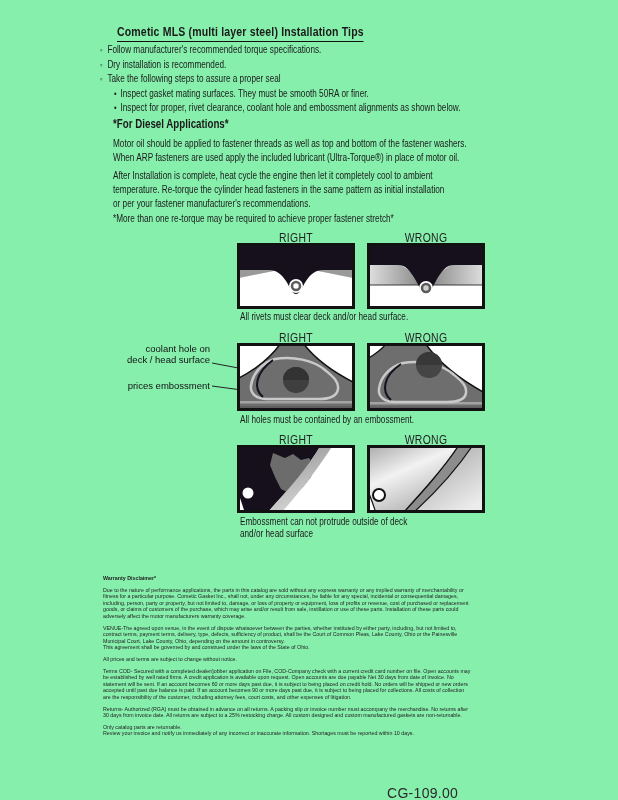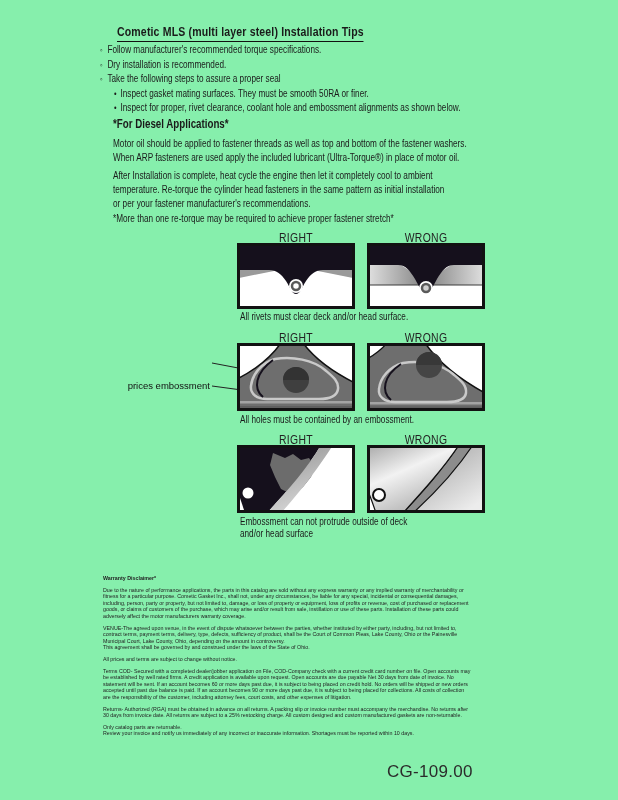--- a/index.html
+++ b/index.html
@@ -18,21 +18,21 @@
   .smark{width:8px;font-size:9px;flex:0 0 8px;}
   .h2{font-size:12.5px;font-weight:bold;white-space:nowrap;}
   .para{font-size:10px;line-height:13.8px;white-space:pre-line;}
   .dlabel{width:118px;text-align:center;font-size:13px;font-weight:500;letter-spacing:.4px;color:#222;}
   .caption{font-size:10px;line-height:11.5px;white-space:pre-line;}
   .sidelabel{width:100px;text-align:right;font-size:9.5px;line-height:10.5px;color:#111;}
   .warr{width:432px;font-size:5.3px;line-height:6.6px;color:#222;}
   .warr .wh{font-weight:bold;margin:0 0 5px 0;}
   .warr p{margin:0 0 5px 0;white-space:pre-line;}
   .warr p.tight{margin-bottom:0;}
-  .footer{font-size:17px;color:#2b2b2b;letter-spacing:.3px;}
+  .footer{font-size:14px;color:#2b2b2b;letter-spacing:.3px;margin-top:23px;}
   svg{display:block;}
 </style>
 </head>
 <body>
 
 <div id="page">
 
   <div class="abs sx78" style="left:117px;top:22px;">
     <span class="title">Cometic MLS (multi layer steel) Installation Tips</span>
   </div>
@@ -102,20 +102,24 @@
       <circle cx="59" cy="45" r="7" fill="#ffffff"></circle>
       <circle cx="59" cy="45" r="4" fill="#cfcfcf" stroke="#5a5a5a" stroke-width="2.5"></circle>
       <rect x="1.5" y="1.5" width="115" height="63" fill="none" stroke="#121212" stroke-width="3"></rect>
     </svg>
   </div>
   <div class="abs caption sx82" style="left:240px;top:311px;">All rivets must clear deck and/or head surface.</div>
 
   <div class="abs dlabel sxc" style="left:237px;top:330px;">RIGHT</div>
   <div class="abs dlabel sxc" style="left:367px;top:330px;">WRONG</div>
 
+  <div class="abs sidelabel" style="left:110px;top:344px;">
+    <div>coolant hole on</div>
+    <div>deck / head surface</div>
+  </div>
   <div class="abs sidelabel" style="left:110px;top:381px;">prices embossment</div>
 
   <svg class="abs" style="left:110px;top:340px;" width="195" height="60" viewBox="0 0 195 60">
     <line x1="102" y1="23" x2="186" y2="39" stroke="#222" stroke-width="1"></line>
     <line x1="102" y1="46" x2="154" y2="53" stroke="#222" stroke-width="1"></line>
   </svg>
 
   <div class="abs" style="left:237px;top:343px;">
     <svg width="118" height="68" viewBox="0 0 118 68">
       <rect x="0" y="0" width="118" height="68" fill="#6e6e6e"></rect>

